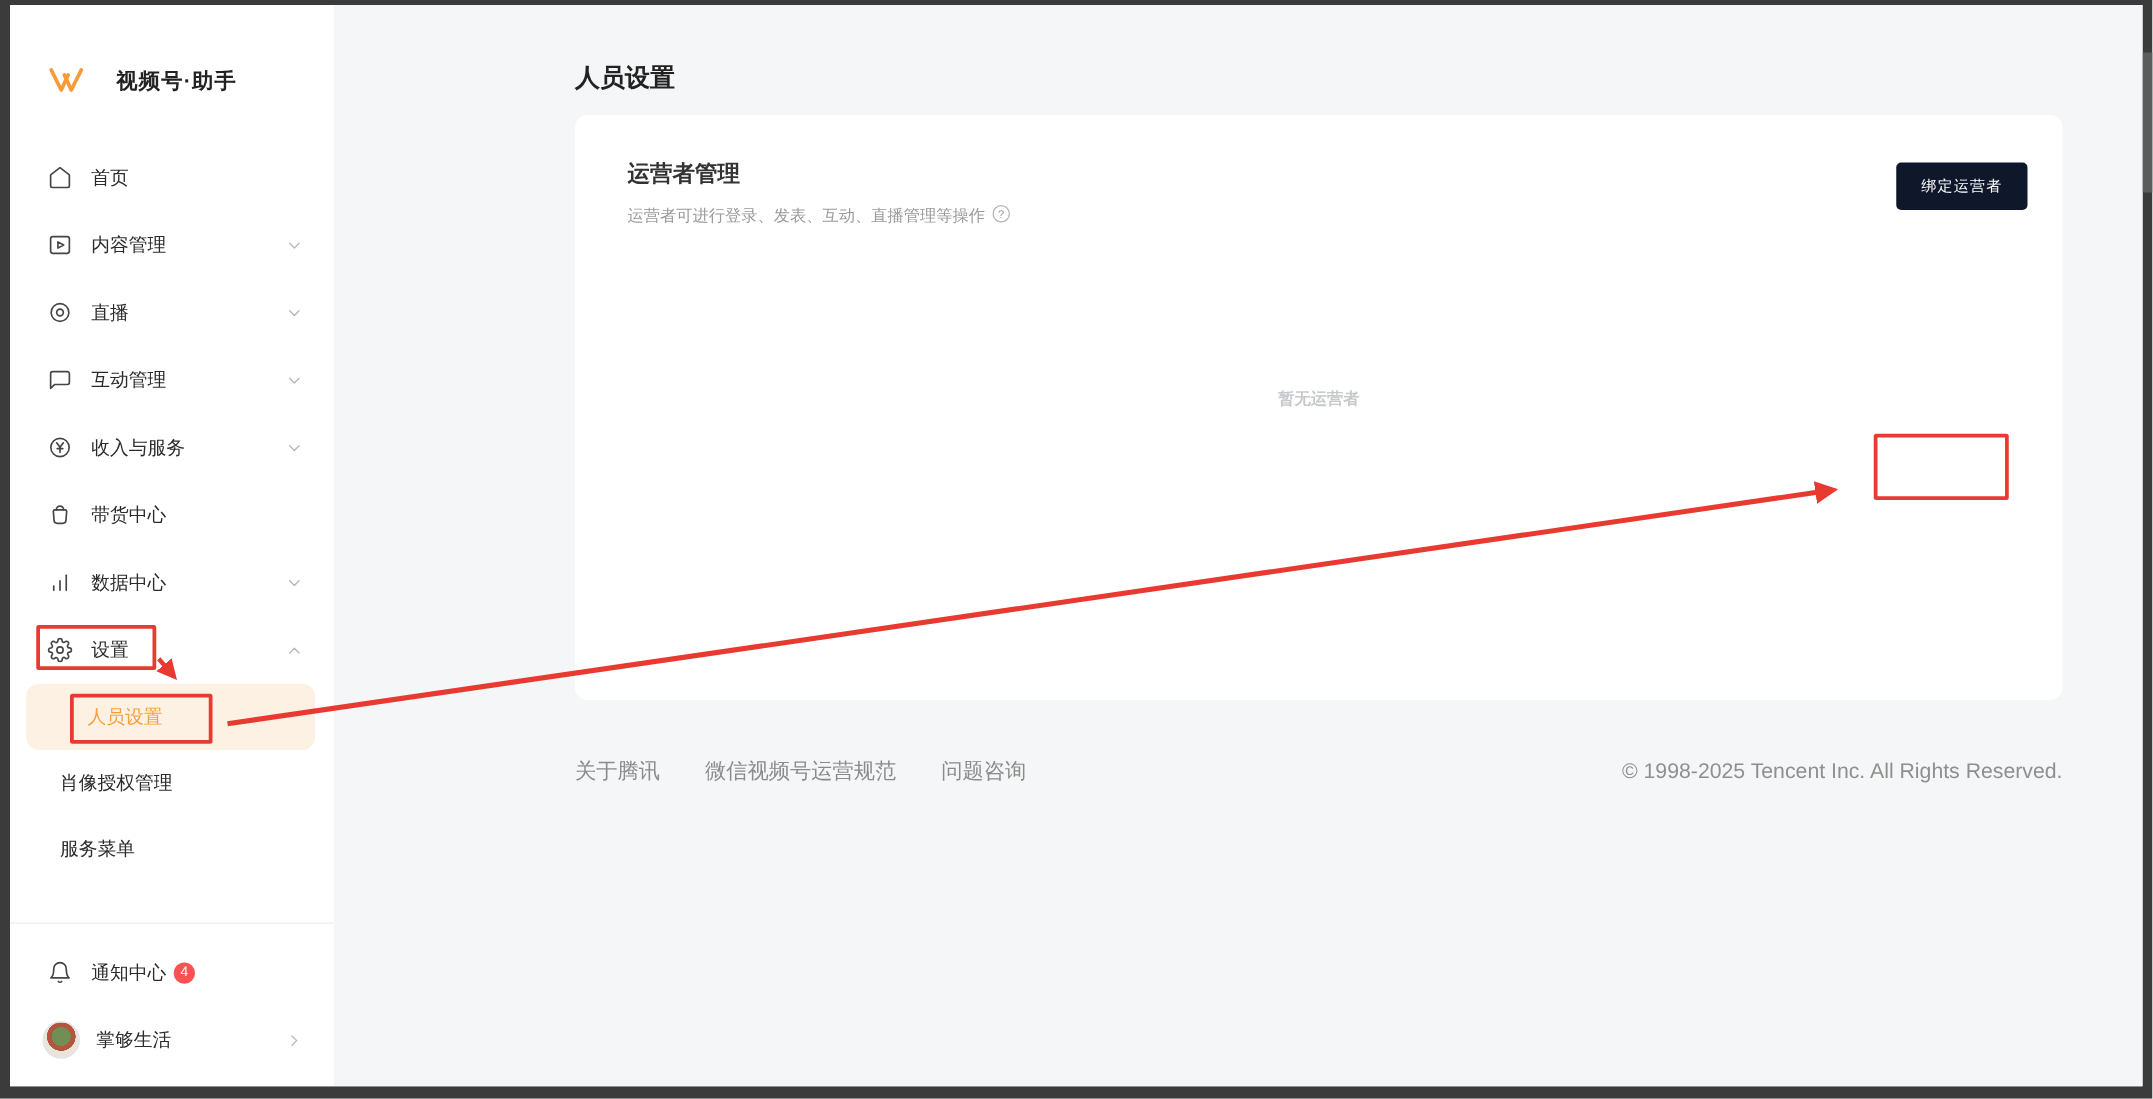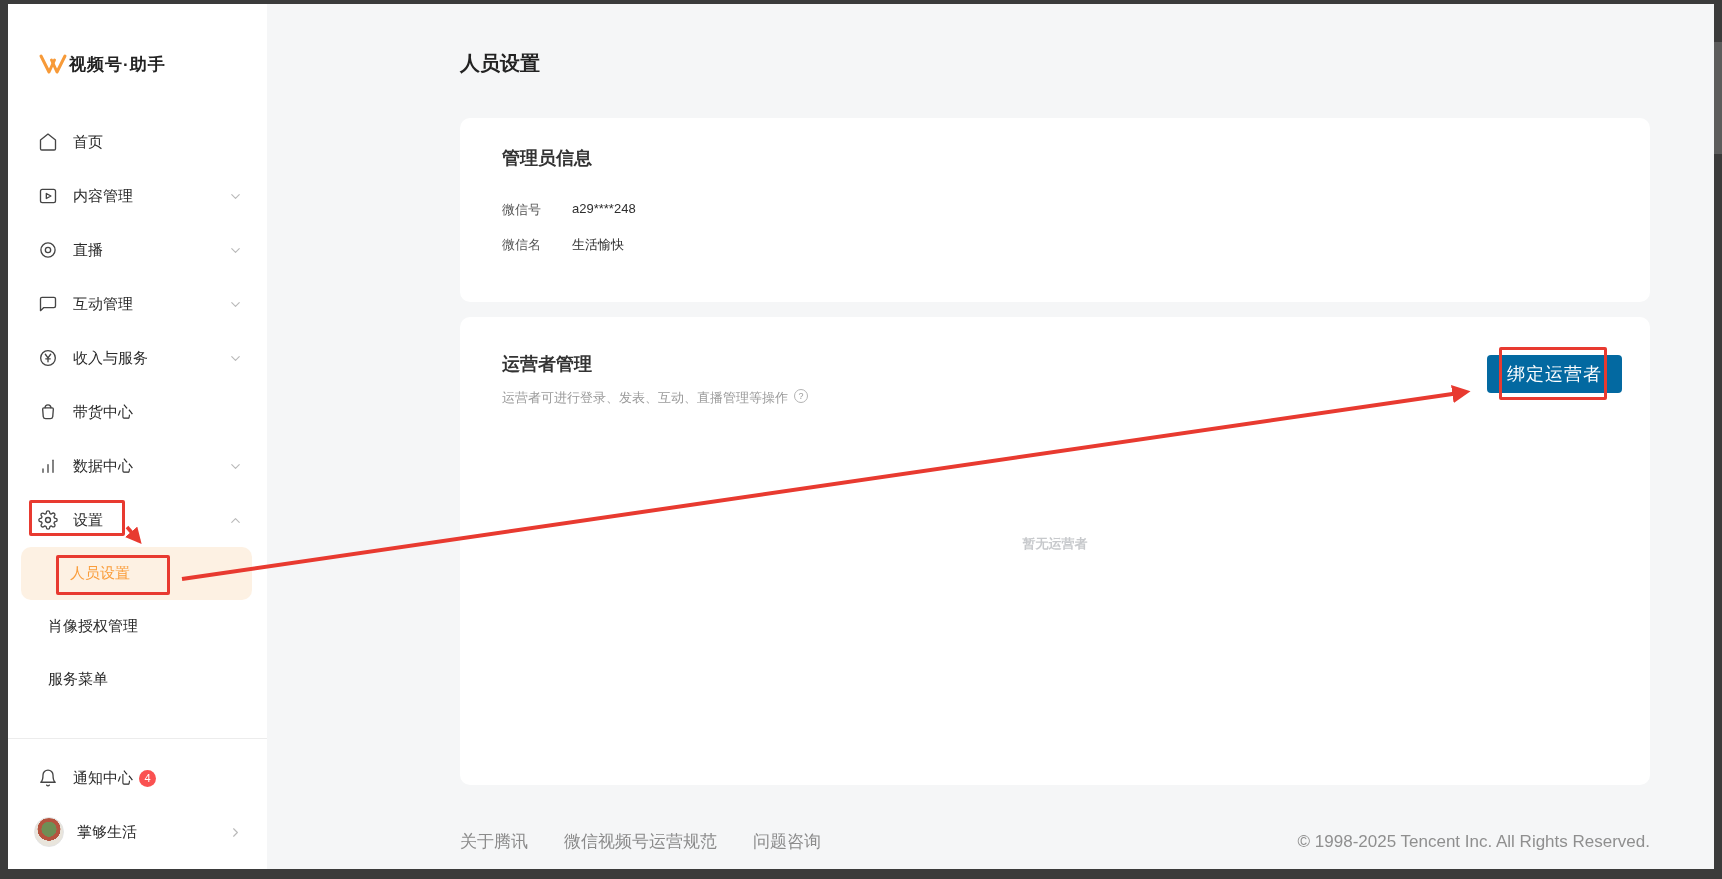--- a/index.html
+++ b/index.html
@@ -18,21 +18,21 @@
     position: absolute; right: 0; top: 42px; width: 8px; height: 112px;
     background: #5c5c5c;
   }
   .app { width: 100%; height: 100%; display: flex; background: #ffffff; }
 
   
   .sidebar {
     width: 259px; flex-shrink: 0; background: #ffffff;
     display: flex; flex-direction: column; position: relative;
   }
-  .logo { display: flex; align-items: center; gap: 1px; margin: 44px 0 0 30px; height: 32px; }
+  .logo { display: flex; align-items: center; gap: 25px; margin: 44px 0 0 30px; height: 32px; }
   .logo-text { font-size: 17px; font-weight: bold; color: #222; letter-spacing: 1px; }
   .nav { margin-top: 35px; }
   .nav-item {
     height: 54px; display: flex; align-items: center;
     padding: 0 24px 0 30px; font-size: 15px; color: #2b2b2b; cursor: pointer;
   }
   .nav-item .nav-icon { width: 20px; height: 20px; margin-right: 15px; flex-shrink: 0; display: inline-flex; }
   .nav-icon svg { width: 20px; height: 20px; stroke: #454545; fill: none; stroke-width: 1.6; stroke-linecap: round; stroke-linejoin: round; }
   .chevron { margin-left: auto; display: inline-flex; }
   .chevron svg { width: 15px; height: 15px; stroke: #b9b9b9; fill: none; stroke-width: 1.8; stroke-linecap: round; stroke-linejoin: round; }
@@ -78,21 +78,21 @@
     margin-top: 12px; font-size: 13px; color: #9a9a9a;
     display: flex; 
   }
   .help-icon {
     width: 14px; height: 14px; border-radius: 50%; border: 1px solid #b3b3b3;
     color: #9a9a9a; font-size: 9px; display: inline-flex; align-items: center;
     justify-content: center; margin-left: 6px;
   }
   .bind-button {
     position: absolute; top: 38px; right: 28px; height: 38px;
-    background: #0369a1; color: #ffffff; font-size: 18px; border: none;
+    background: #0f172a; color: #ffffff; font-size: 12px; border: none;
     border-radius: 4px; padding: 0 20px; cursor: pointer;
     font-family: inherit; letter-spacing: 1px;
   }
   .empty-state {
     position: absolute; left: 50%; top: 218px; transform: translateX(-50%);
     font-size: 13px; color: #c7c9cc; font-weight: bold;
   }
   .footer { display: flex; align-items: center; margin-top: 45px; font-size: 17px; }
   .footer-link { color: #8b8b8b; margin-right: 36px; cursor: pointer; }
   .copyright { margin-left: auto; color: #8f8f8f; }
@@ -268,31 +268,20 @@
               </svg>
           </span>
         </div>
       </div>
     </aside>
 
     <main class="main">
       <div class="content">
         <h1 class="page-title">人员设置</h1>
 
-        <section class="card card-admin">
-          <h2 class="card-title">管理员信息</h2>
-          <div class="info-row">
-            <span class="info-label">微信号</span>
-            <span class="info-value">a29****248</span>
-          </div>
-          <div class="info-row">
-            <span class="info-label">微信名</span>
-            <span class="info-value">生活愉快</span>
-          </div>
-        </section>
 
         <section class="card card-operator">
           <h2 class="card-title">运营者管理</h2>
           <div class="card-subtitle">
             <span>运营者可进行登录、发表、互动、直播管理等操作</span>
             <span class="help-icon">?</span>
           </div>
           <button class="bind-button">绑定运营者</button>
           <div class="empty-state">暂无运营者</div>
         </section>

